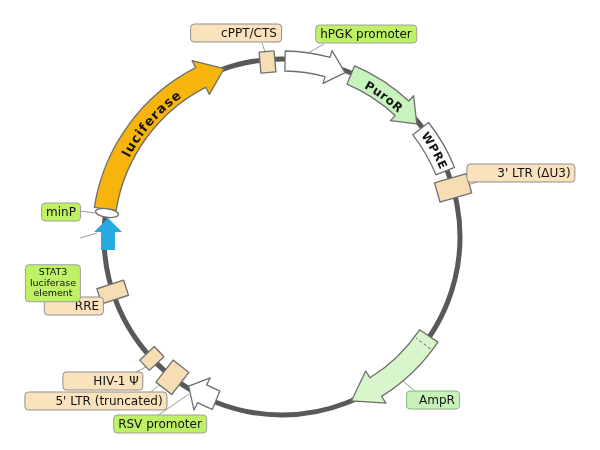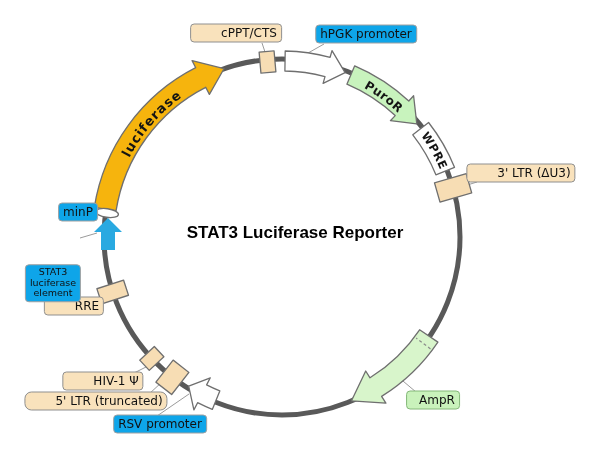--- a/index.html
+++ b/index.html
@@ -8,21 +8,21 @@
   .stage svg{position:absolute;left:0;top:0;}
   .backbone{fill:none;stroke-width:5;}
   .feat{stroke:#6f6f6f;stroke-width:1.3;stroke-linejoin:round;}
   .leader{stroke:#9b9b9b;stroke-width:1;fill:none;}
   .dashcut{stroke:#8a8a8a;stroke-width:1.2;stroke-dasharray:3,2.5;fill:none;}
   .arctext{font-family:"DejaVu Sans",sans-serif;fill:#141414;}
   .t-luc{font-weight:bold;font-size:13px;letter-spacing:1px;}
   .t-puror{font-weight:bold;font-size:12px;letter-spacing:0.5px;}
   .t-wpre{font-weight:bold;font-size:11.5px;letter-spacing:0.5px;}
   .label{position:absolute;transform:translate(-50%,-50%);font-size:12px;color:#111;
-         padding:1px 4px;border:1px solid #a0a0a0;border-radius:4px;background:#0ea5e9;
+         padding:1px 4px;border:1px solid #a0a0a0;border-radius:4px;background:#bef264;
          white-space:nowrap;line-height:15px;}
   .label.tan{background:#F9E2BC;border-color:#8f8f8f;padding-left:30px;}
   .label.green{background:#C9F2BB;border-color:#84b878;}
   .label.small{font-size:9.5px;line-height:10.5px;text-align:center;padding:2px 4px;margin-top:42px;}
   .title{position:absolute;transform:translate(-50%,-50%);
          font-family:"Liberation Sans",sans-serif;font-weight:bold;font-size:17px;
          color:#000;white-space:nowrap;}
 </style>
 </head>
 <body>
@@ -82,24 +82,23 @@
     <text class="arctext t-wpre">
       <textPath href="#wpreTextPath" startOffset="50%" text-anchor="middle">WPRE</textPath>
     </text>
   </svg>
 
   <div class="label tan" style="left:236px;top:33px;">cPPT/CTS</div>
   <div class="label" style="left:366px;top:34px;">hPGK promoter</div>
   <div class="label tan" style="left:521px;top:173px;">3' LTR (ΔU3)</div>
   <div class="label green" style="left:433px;top:400px;padding-left:12px;">AmpR</div>
   <div class="label" style="left:138px;top:424px;margin-left:22px;">RSV promoter</div>
-  <div class="label tan" style="left:96px;top:401px;border-radius:7px;">5' LTR (truncated)</div>
+  <div class="label tan" style="left:96px;top:401px;">5' LTR (truncated)</div>
   <div class="label tan" style="left:103px;top:381px;">HIV-1 Ψ</div>
   <div class="label tan" style="left:74px;top:306px;">RRE</div>
-  <div class="label" style="left:78px;top:212px;">minP</div>
+  <div class="label" style="left:61px;top:212px;">minP</div>
   <div class="label small" style="left:53px;top:241px;">
     <div>STAT3</div>
     <div>luciferase</div>
     <div>element</div>
   </div>
 
-  <div class="title" style="left:295px;top:233px;">STAT3 Luciferase Reporter</div>
 </div>
 
 </body></html>

